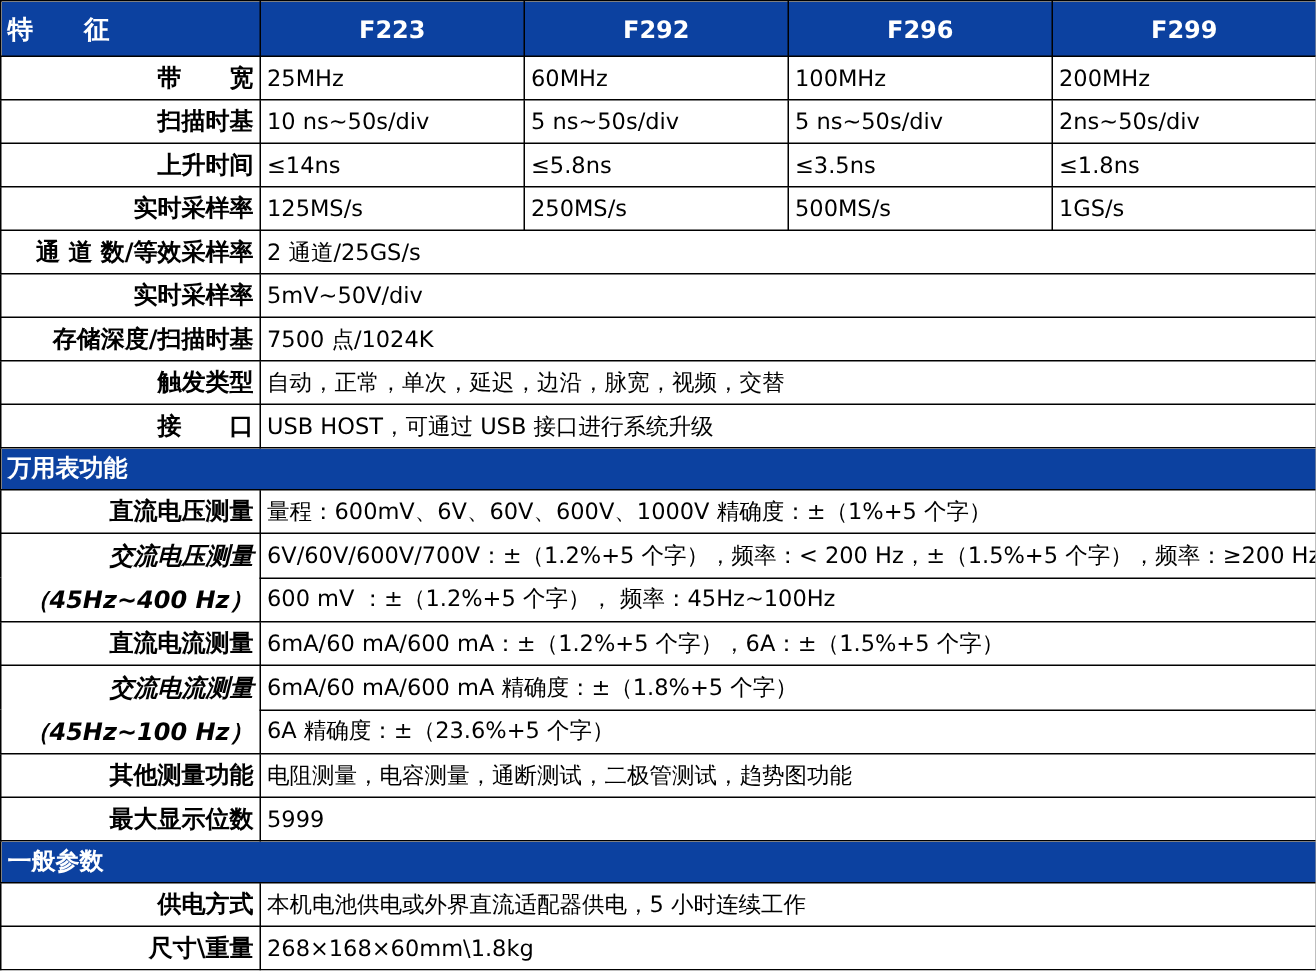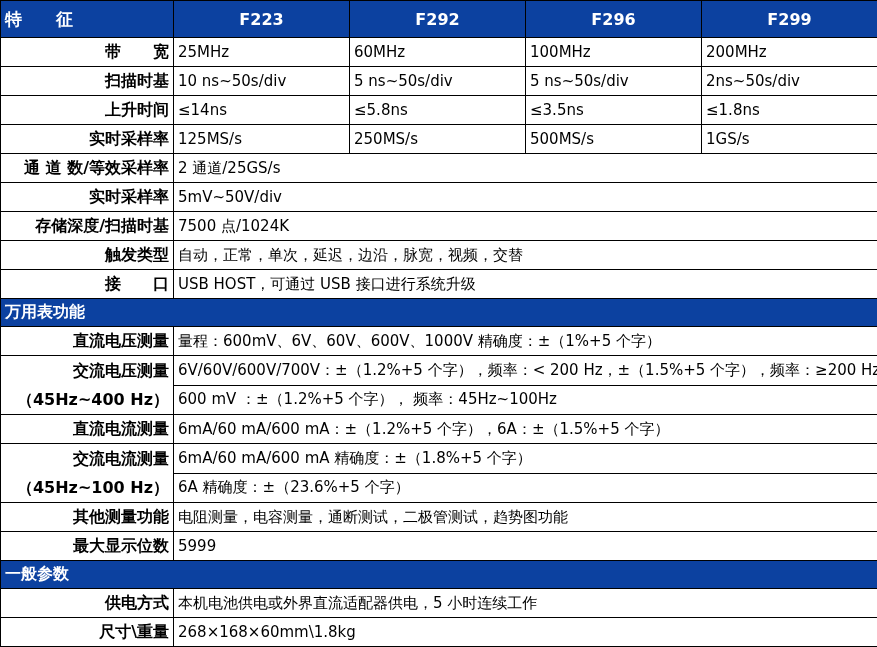--- a/index.html
+++ b/index.html
@@ -52,21 +52,21 @@
     font-weight: bold;
     text-align: center;
   }
   td.label-cell {
     text-align: right;
     font-weight: bold;
     font-size: 16px;
     padding-left: 10px;
   }
   td.label-cell.two-line { padding-top: 0; padding-bottom: 0; }
-  td.label-cell.two-line div { line-height: 29px; height: 29px; }
+  td.label-cell.two-line div { line-height: 29px; height: 29px; font-style: italic; }
   td.value-cell {
     font-size: 15px;
     font-weight: normal;
   }
   td.band-cell {
     background: var(--header-bg);
     color: var(--header-text);
     font-size: 16px;
     font-weight: bold;
     text-align: left;

